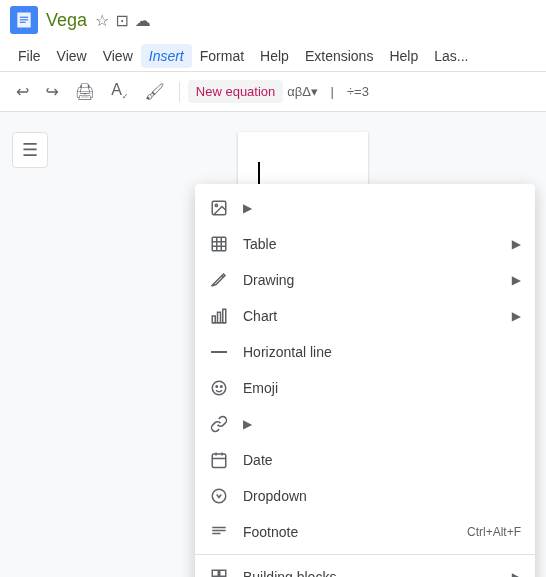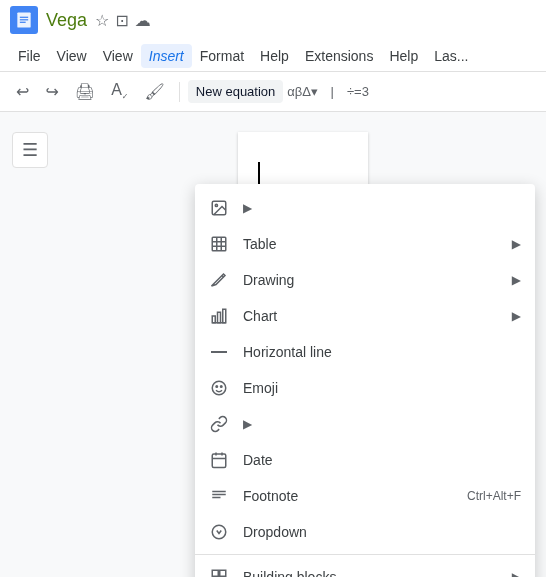--- a/index.html
+++ b/index.html
@@ -94,21 +94,21 @@
       width: 1px;
       height: 20px;
       background: #e0e0e0;
       margin: 0 4px;
     }
     .new-equation-btn {
       background: #f1f3f4;
       padding: 4px 8px;
       border-radius: 4px;
       font-size: 13px;
-      color: #0f172a;
+      color: #be185d;
       cursor: pointer;
     }
     .toolbar-symbols {
       display: flex;
       gap: 13px;
       font-size: 13px;
       color: #5f6368;
     }
 
     
@@ -370,37 +370,37 @@
           <line x1="8" y1="2" x2="8" y2="6"></line>
           <line x1="3" y1="10" x2="21" y2="10"></line>
         </svg>
       </div>
       <span class="item-label">Date</span>
     </div>
 
     <div class="dropdown-item">
       <div class="item-icon">
         <svg width="18" height="18" viewBox="0 0 24 24" fill="none" stroke="#5f6368" stroke-width="2">
+          <circle cx="12" cy="12" r="9"></circle>
+          <polyline points="9,10 12,14 15,10"></polyline>
+        </svg>
+      </div>
+      <span class="item-label">Dropdown</span>
+    </div>
+
+    <div class="dropdown-item">
+      <div class="item-icon">
+        <svg width="18" height="18" viewBox="0 0 24 24" fill="none" stroke="#5f6368" stroke-width="2">
           <line x1="3" y1="6" x2="21" y2="6"></line>
           <line x1="3" y1="10" x2="21" y2="10"></line>
           <line x1="3" y1="14" x2="14" y2="14"></line>
         </svg>
       </div>
       <span class="item-label">Footnote</span>
       <span class="item-shortcut">Ctrl+Alt+F</span>
-    </div>
-
-    <div class="dropdown-item">
-      <div class="item-icon">
-        <svg width="18" height="18" viewBox="0 0 24 24" fill="none" stroke="#5f6368" stroke-width="2">
-          <circle cx="12" cy="12" r="9"></circle>
-          <polyline points="9,10 12,14 15,10"></polyline>
-        </svg>
-      </div>
-      <span class="item-label">Dropdown</span>
     </div>
 
     <div class="menu-section-divider"></div>
 
     <div class="dropdown-item">
       <div class="item-icon">
         <svg width="18" height="18" viewBox="0 0 24 24" fill="none" stroke="#5f6368" stroke-width="2">
           <rect x="3" y="3" width="8" height="8"></rect>
           <rect x="13" y="3" width="8" height="8"></rect>
           <rect x="3" y="13" width="8" height="8"></rect>

